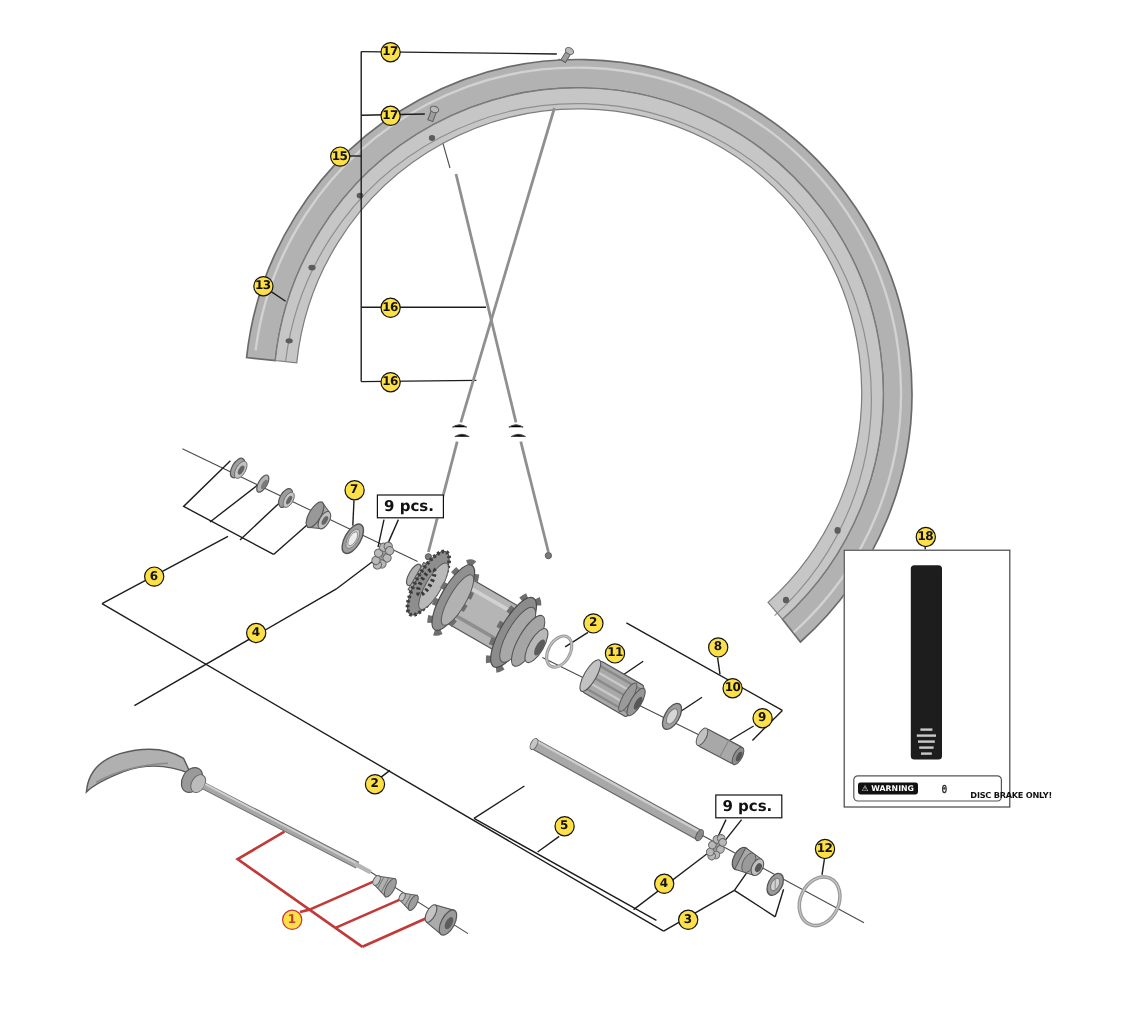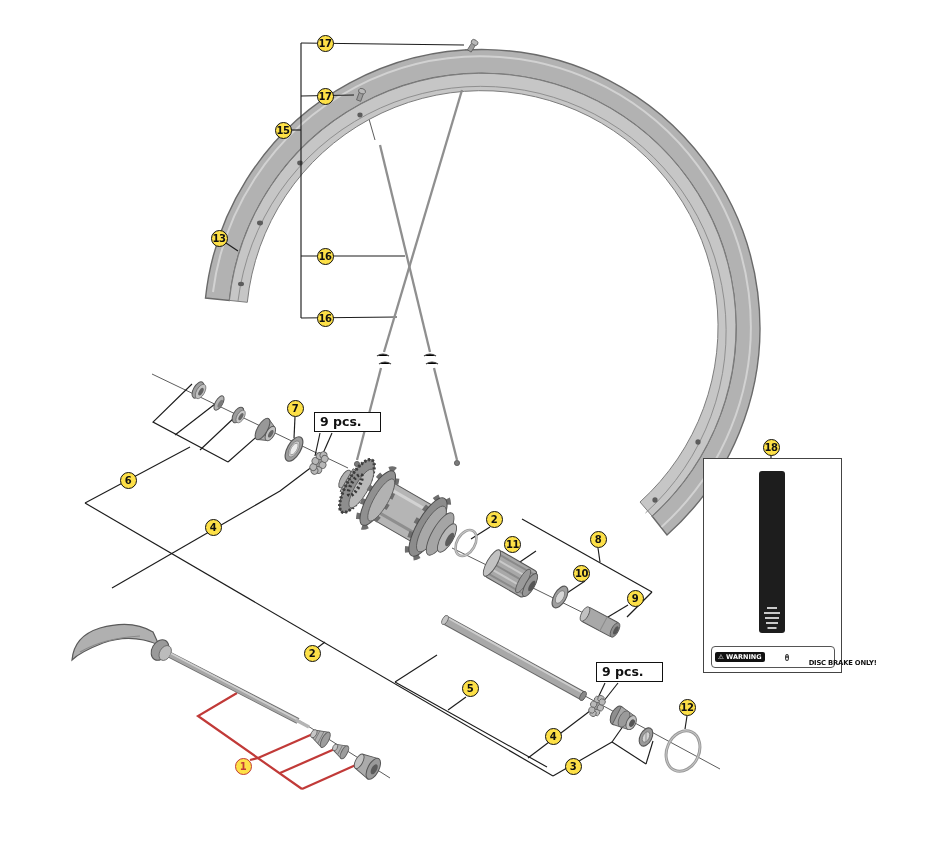--- a/index.html
+++ b/index.html
@@ -5,21 +5,21 @@
   :root{ --red:#c13a38; --line:#1c1c1c; }
   html,body{margin:0;padding:0;background:#fff;}
   #stage{position:relative;width:939px;height:862px;background:#ffffff;overflow:hidden;
          font-family:"DejaVu Sans","Liberation Sans",sans-serif;}
   #artwork{position:absolute;left:0;top:0;}
   .callout{position:absolute;width:17px;height:17px;border-radius:50%;border:1.6px solid #111;
            background:#fde047;display:flex;align-items:center;justify-content:center;
            font-weight:bold;font-size:10px;letter-spacing:-0.5px;color:#111;box-sizing:border-box;z-index:5;}
   .callout.accent{border-color:var(--red);color:var(--red);}
   .pcsbox{position:absolute;border:1.8px solid #111;background:#fff;color:#111;
-          font-weight:bold;font-size:12.5px;line-height:1;padding:3px 18px 2px 5px;z-index:5;}
+          font-weight:bold;font-size:12.5px;line-height:1;padding:3px 7px 2px 5px;z-index:5;}
   
   .panel{position:absolute;left:703px;top:458px;width:139px;height:215px;border:1.2px solid #444;
          background:#fff;box-sizing:border-box;z-index:4;}
   .panel .strip{position:absolute;left:55px;top:12px;width:26px;height:162px;background:#1d1d1d;border-radius:3px;}
   .panel .strip .t{position:absolute;left:50%;transform:translateX(-50%);background:#c9c9c9;height:1.5px;}
   .panel .pill{position:absolute;left:7px;top:187px;width:124px;height:15px;border:1px solid #555;
                border-radius:4px;display:flex;align-items:center;gap:20px;padding:10px 3px;box-sizing:border-box;background:#fff;}
   .panel .warnbox{background:#111;color:#fff;font-weight:bold;font-size:6.5px;line-height:1;
                   padding:2px 3px;border-radius:2px;white-space:nowrap;}
   .panel .rotoricon{width:7px;height:7px;border:1px solid #333;border-radius:50%;box-sizing:border-box;
@@ -328,21 +328,21 @@
     <div class="callout" style="left: 274.5px; top: 121.5px;">15</div>
     <div class="callout" style="left: 210.5px; top: 229.5px;">13</div>
     <div class="callout" style="left: 316.5px; top: 247.5px;">16</div>
     <div class="callout" style="left: 316.5px; top: 309.5px;">16</div>
     <div class="callout" style="left: 286.5px; top: 399.5px;">7</div>
     <div class="callout" style="left: 119.5px; top: 471.5px;">6</div>
     <div class="callout" style="left: 204.5px; top: 518.5px;">4</div>
     <div class="callout" style="left: 485.5px; top: 510.5px;">2</div>
     <div class="callout" style="left: 504px; top: 535.5px;">11</div>
     <div class="callout" style="left: 589.5px; top: 530.5px;">8</div>
-    <div class="callout" style="left: 573px; top: 564.5px;">10</div>
+    <div class="callout" style="left: 602px; top: 564.5px;">10</div>
     <div class="callout" style="left: 626.5px; top: 589.5px;">9</div>
     <div class="callout" style="left: 762.5px; top: 439px;">18</div>
     <div class="callout" style="left: 303.5px; top: 644.5px;">2</div>
     <div class="callout" style="left: 461.5px; top: 679.5px;">5</div>
     <div class="callout accent" style="left: 234.5px; top: 757.5px;">1</div>
     <div class="callout" style="left: 544.5px; top: 727.5px;">4</div>
     <div class="callout" style="left: 564.5px; top: 757.5px;">3</div>
     <div class="callout" style="left: 678.5px; top: 698.5px;">12</div>
     <div class="pcsbox" style="left: 314px; top: 412px;">9 pcs.</div>
     <div class="pcsbox" style="left: 596px; top: 662px;">9 pcs.</div>

